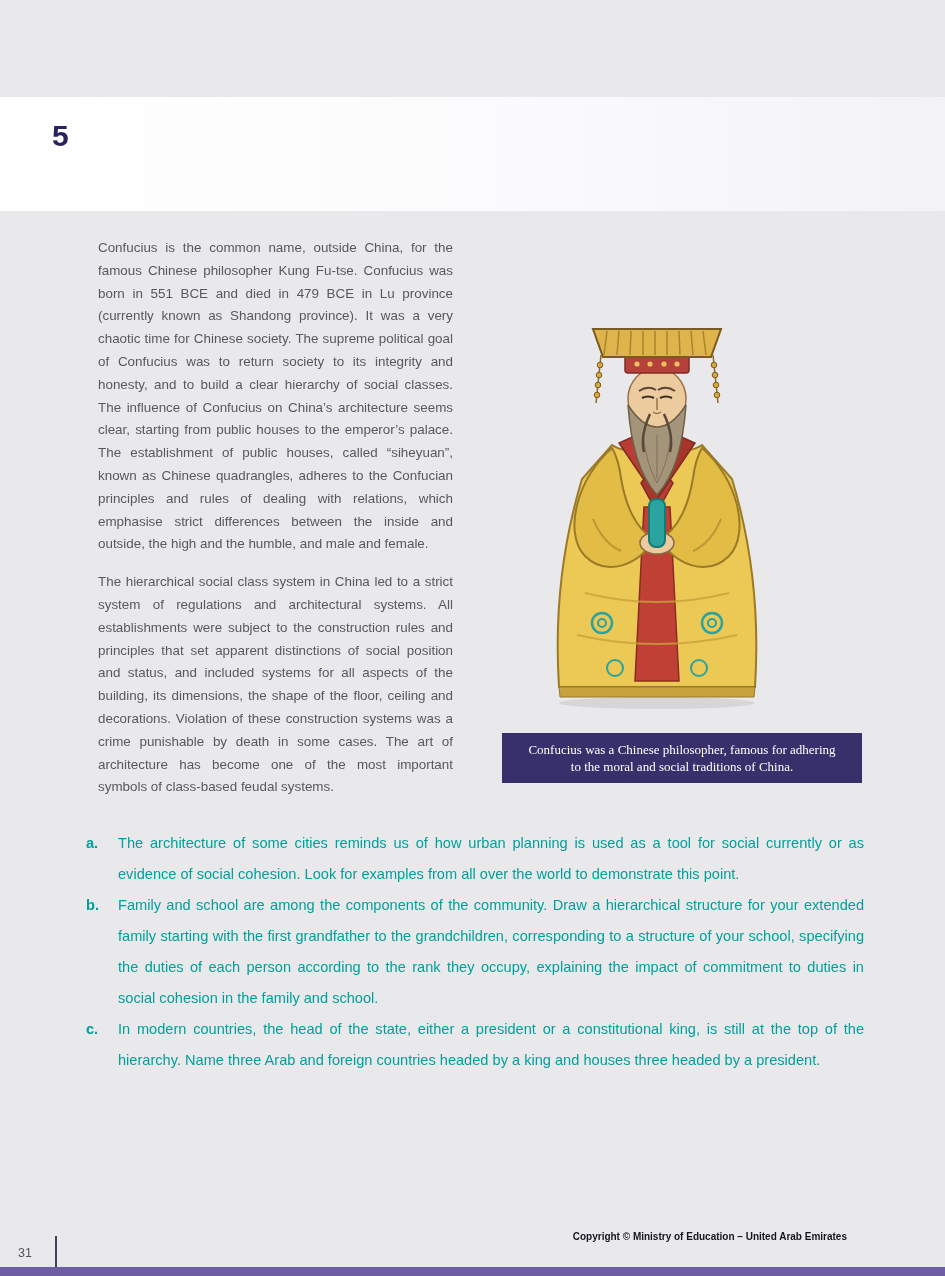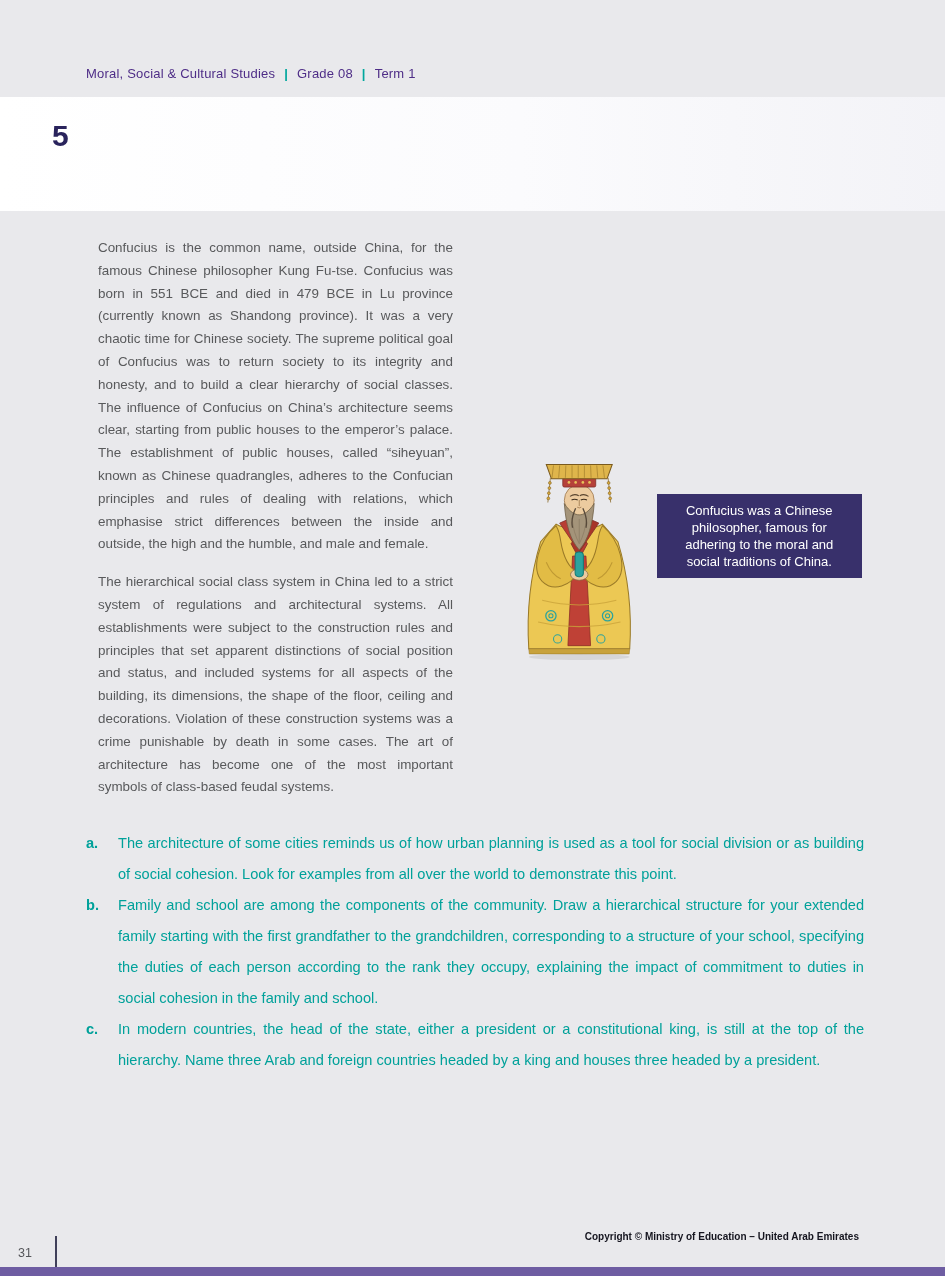--- a/index.html
+++ b/index.html
@@ -33,52 +33,49 @@
   }
 
   
   .content { position: absolute; top: 237px; left: 86px; width: 776px; display: flex; }
   .text-col { width: 367px; flex: none; }
   .text-col p {
     margin: 0 0 15px 12px;
     font-size: 13.4px; line-height: 22.8px;
     color: #58595b; text-align: justify;
   }
-  .figure-col { width: 360px; margin-left: 49px; display: flex; align-items: center; }
+  .figure-col { width: 360px; margin-left: 49px; display: flex; flex-direction: column; align-items: flex-start; font-family: Liberation Serif, serif; }
   .figure-art { margin-top: 56px; }
   .figure-caption {
     margin-top: 20px; width: 100%;
     background: #38306b; color: #ffffff;
     text-align: center; font-size: 13px; line-height: 17px;
     padding: 8px 26px;
   }
 
   
   .discussion { position: absolute; top: 828px; left: 86px; width: 778px; }
   .d-item { display: flex; font-size: 14.6px; line-height: 31px; color: #00a19a; }
   .d-letter { width: 32px; flex: none; font-weight: bold; }
   .d-text { flex: 1; text-align: justify; }
 
   
   .footer-pagenum { position: absolute; left: 18px; bottom: 16px; font-size: 12.5px; color: #55565a; }
   .footer-rule { position: absolute; left: 55px; bottom: 0; height: 40px; width: 2px; background: #40405a; }
   .footer-copy {
-    position: absolute; right: 86px; bottom: 34px;
+    position: absolute; right: 98px; bottom: 34px;
     font-size: 10px; font-weight: bold; color: #15151f;
   }
   .bottom-bar { position: absolute; left: 0; right: 0; bottom: 0; height: 9px; background: #6e5da2; }
 </style>
 </head>
 <body>
 
 <div class="page">
 
-  <div class="breadcrumb">
-    <span>Moral, Social &amp; Cultural Studies</span><span class="sep">|</span><span>Grade 08</span><span class="sep">|</span><span>Term 1</span>
-  </div>
 
   <div class="question-band">
     <div class="q-num">5</div>
   </div>
 
   <div class="content">
     <div class="text-col">
       <p>Confucius is the common name, outside China, for the famous Chinese philosopher Kung Fu-tse. Confucius was born in 551 BCE and died in 479 BCE in Lu province (currently known as Shandong province). It was a very chaotic time for Chinese society. The supreme political goal of Confucius was to return society to its integrity and honesty, and to build a clear hierarchy of social classes. The influence of Confucius on China’s architecture seems clear, starting from public houses to the emperor’s palace. The establishment of public houses, called “siheyuan”, known as Chinese quadrangles, adheres to the Confucian principles and rules of dealing with relations, which emphasise strict differences between the inside and outside, the high and the humble, and male and female.</p>
       <p>The hierarchical social class system in China led to a strict system of regulations and architectural systems. All establishments were subject to the construction rules and principles that set apparent distinctions of social position and status, and included systems for all aspects of the building, its dimensions, the shape of the floor, ceiling and decorations. Violation of these construction systems was a crime punishable by death in some cases. The art of architecture has become one of the most important symbols of class-based feudal systems.</p>
     </div>
@@ -150,21 +147,21 @@
         <circle cx="209" cy="92" r="2.8" fill="#d8a93c" stroke="#7a5a1e"></circle>
         <circle cx="210" cy="102" r="2.8" fill="#d8a93c" stroke="#7a5a1e"></circle>
       </svg>
       <div class="figure-caption">Confucius was a Chinese philosopher, famous for adhering to the moral and social traditions of China.</div>
     </div>
   </div>
 
   <div class="discussion">
     <div class="d-item">
       <span class="d-letter">a.</span>
-      <span class="d-text">The architecture of some cities reminds us of how urban planning is used as a tool for social division or as building of social cohesion. Look for examples from all over the world to demonstrate this point.</span>
+      <span class="d-text">The architecture of some cities reminds us of how urban planning is used as a tool for social currently or as evidence of social cohesion. Look for examples from all over the world to demonstrate this point.</span>
     </div>
     <div class="d-item">
       <span class="d-letter">b.</span>
       <span class="d-text">Family and school are among the components of the community. Draw a hierarchical structure for your extended family starting with the first grandfather to the grandchildren, corresponding to a structure of your school, specifying the duties of each person according to the rank they occupy, explaining the impact of commitment to duties in social cohesion in the family and school.</span>
     </div>
     <div class="d-item">
       <span class="d-letter">c.</span>
       <span class="d-text">In modern countries, the head of the state, either a president or a constitutional king, is still at the top of the hierarchy. Name three Arab and foreign countries headed by a king and houses three headed by a president.</span>
     </div>
   </div>

